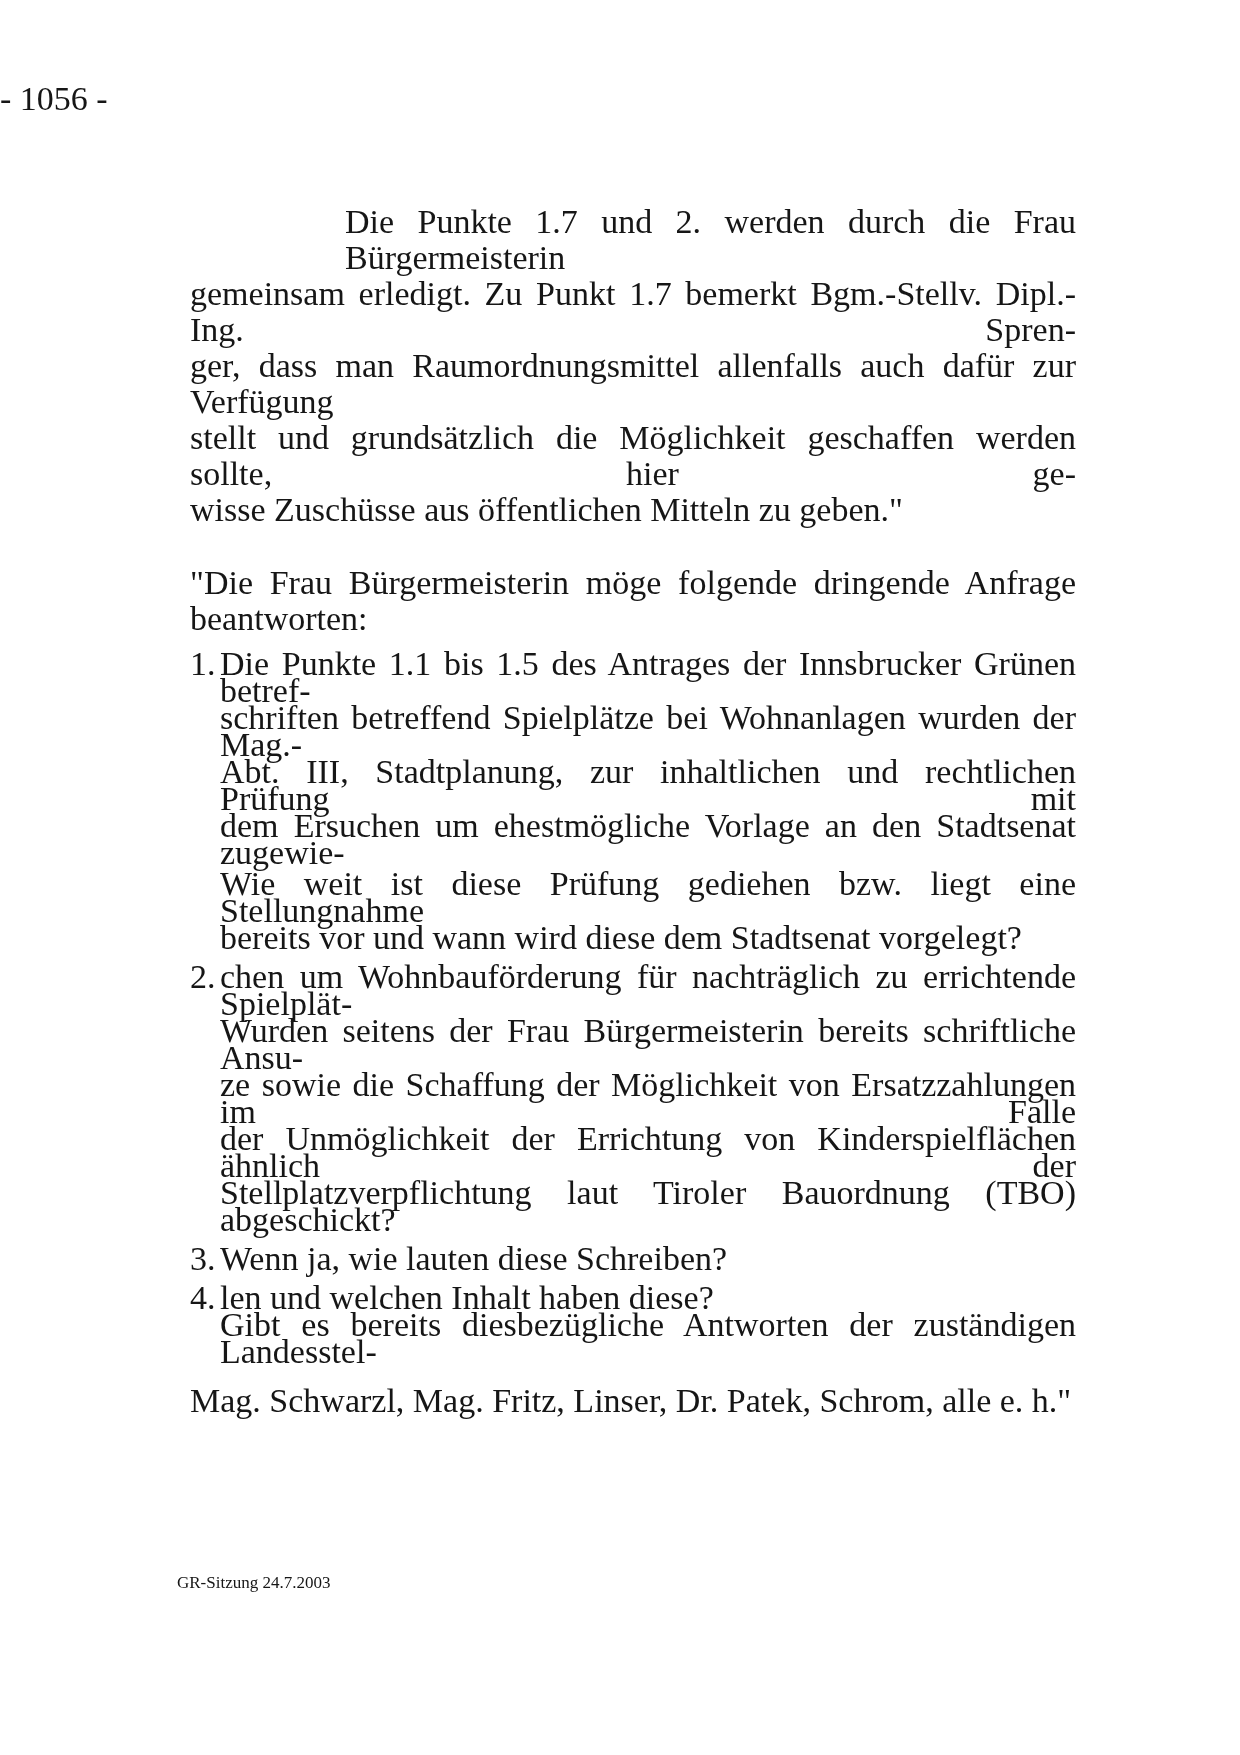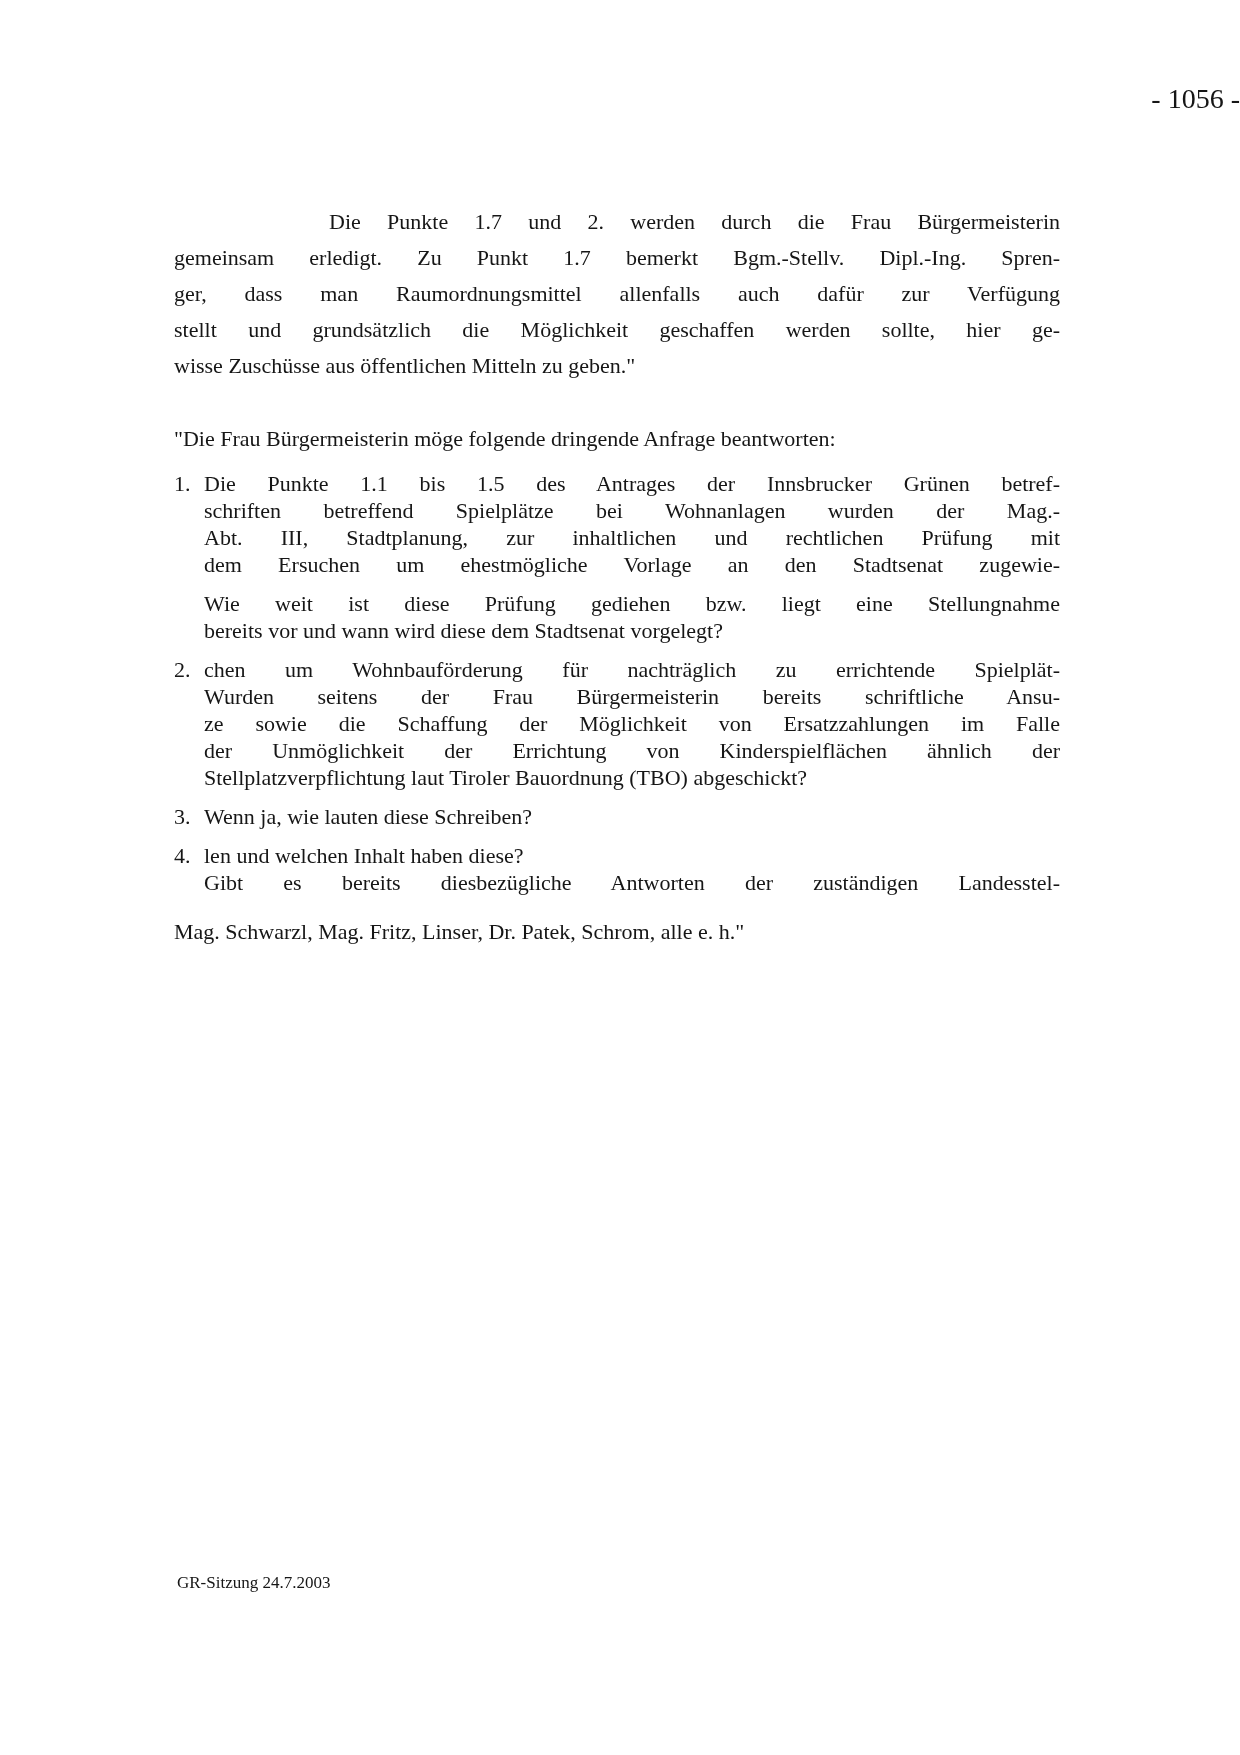--- a/index.html
+++ b/index.html
@@ -10,45 +10,45 @@
     background: #ffffff;
     color: #161616;
     font-family: "Liberation Serif", "DejaVu Serif", serif;
     overflow: hidden;
   }
   .pagenum {
     position: absolute;
     top: 84px;
     left: 0;
     width: 100%;
-    text-align: right;
-    font-size: 28px;
+    text-align: left;
+    font-size: 34px;
     line-height: 30px;
   }
   .content {
     position: absolute;
-    left: 174px;
+    left: 190px;
     top: 204px;
     width: 886px;
-    font-size: 22px;
+    font-size: 34px;
   }
   .para1 { line-height: 36px; }
   .para1 .line:first-child { padding-left: 155px; }
   .intro { margin-top: 37px; line-height: 36px; }
   .list { margin-top: 0; }
   .item { display: flex; margin-top: 13px; }
   .item + .item { margin-top: 12px; }
   .num {
     width: 30px;
     flex: 0 0 30px;
     line-height: 27px;
   }
   .body { flex: 1 1 auto; min-width: 0; }
   .p { line-height: 27px; }
-  .p + .p { margin-top: 12px; }
+  .p + .p { margin-top: 4px; }
   .signature { margin-top: 21px; line-height: 30px; }
   .line {
     text-align: justify;
     text-align-last: justify;
   }
   .line.last {
     text-align: justify;
     text-align-last: left;
   }
   .footer {

